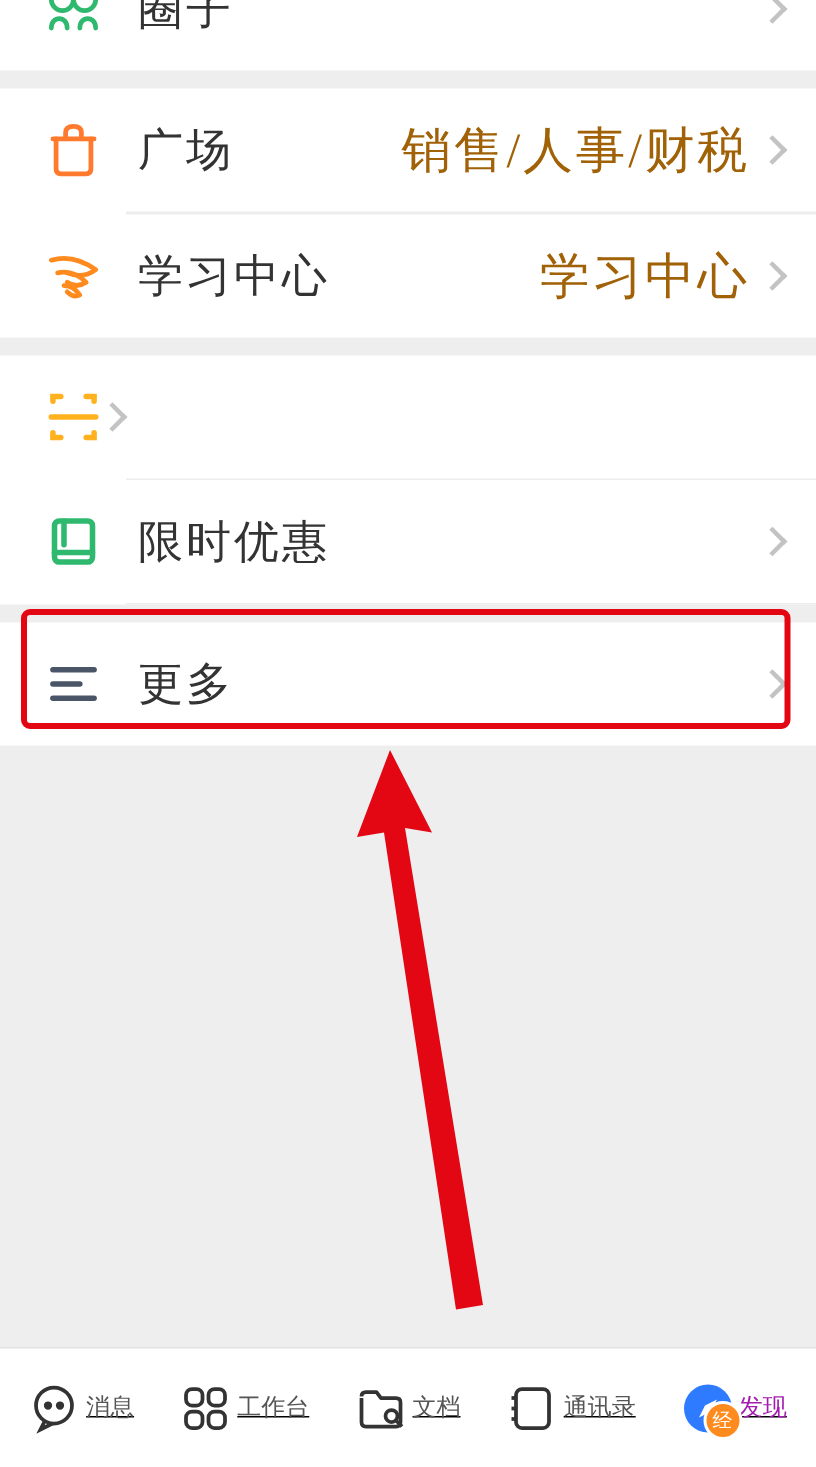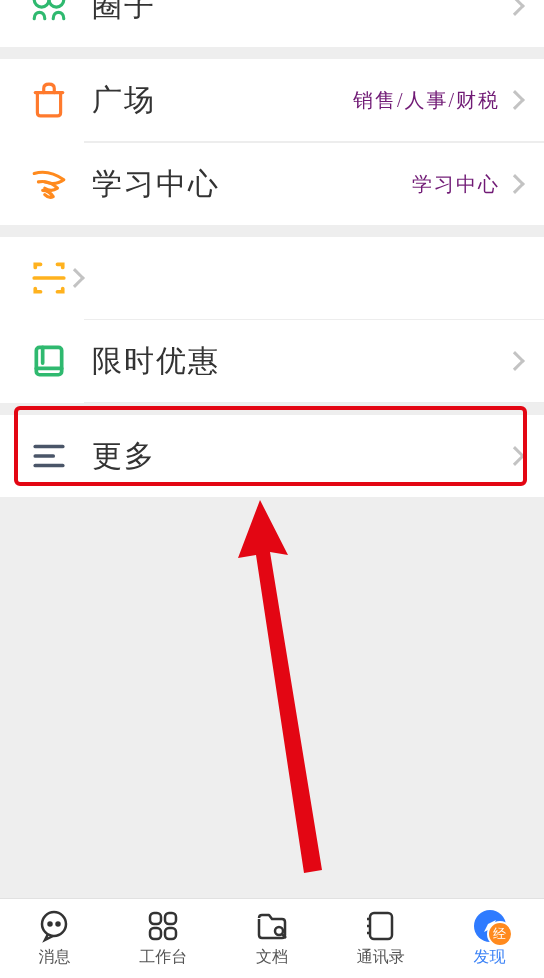--- a/index.html
+++ b/index.html
@@ -1,30 +1,30 @@
 <!DOCTYPE html>
 <html><head>
   <meta charset="utf-8">
   <style>
     * { margin:0; padding:0; box-sizing:border-box; }
     body { width:544px; height:978px; background:#eeeeee; font-family:"Kaiti SC","STKaiti","KaiTi",serif; position:relative; overflow:hidden; }
     .group { background:#fff; margin-bottom:12px; }
     .row { display:flex; align-items:center; height:82px; padding:0 22px 0 30px; position:relative; }
     .row .icon { width:38px; height:38px; flex-shrink:0; }
     .row .label { flex:1; margin-left:24px; font-size:30px; color:#333; font-weight:500; letter-spacing:2px; }
-    .row .extra { font-size:20px; color:#701a75; margin-right:8px; letter-spacing:2px; }
+    .row .extra { font-size:33px; color:#a16207; margin-right:8px; letter-spacing:2px; }
     .chevron { width:14px; height:14px; border-top:3px solid #c3c3c3; border-right:3px solid #c3c3c3; transform:rotate(45deg); flex-shrink:0; }
     .divider { height:1px; background:#ededed; margin-left:84px; }
     .highlight-box { position:absolute; border:4px solid #e30613; border-radius:6px; left:14px; top:406px; width:513px; height:80px; pointer-events:none; z-index:5; }
     .arrow-svg { position:absolute; left:230px; top:500px; width:110px; height:380px; pointer-events:none; z-index:5; }
     .bottombar { position:absolute; left:0; bottom:0; width:100%; height:80px; background:#fff; border-top:1px solid #e1e1e1; display:flex; }
-    .tab { flex:1; display:flex; flex-direction:column; align-items:center; justify-content:center; gap:4px; }
+    .tab { flex:1; display:flex; align-items:center; justify-content:center; gap:4px;text-decoration:underline; }
     .tab .ticon { width:34px; height:34px; display:flex; align-items:center; justify-content:center; }
     .tab .tlabel { font-size:16px; color:#555; font-family:"PingFang SC","Heiti SC",sans-serif; }
-    .tab.active .tlabel { color:#3b82f6; }
+    .tab.active .tlabel { color:#a21caf; }
     .badge-round { position:relative; }
     .badge-round::after { content:"经"; position:absolute; right:-6px; bottom:-4px; width:22px; height:22px; background:#ff8a1e; color:#fff; font-size:13px; border-radius:50%; display:flex; align-items:center; justify-content:center; border:2px solid #fff; font-family:"PingFang SC",sans-serif; }
   </style>
 </head>
 <body>
 
 <div class="group" style="margin-top:-35px">
   <div class="row">
     <span class="icon">
       <svg viewBox="0 0 36 36" fill="none" stroke="#2fb96f" stroke-width="3" stroke-linecap="round">

